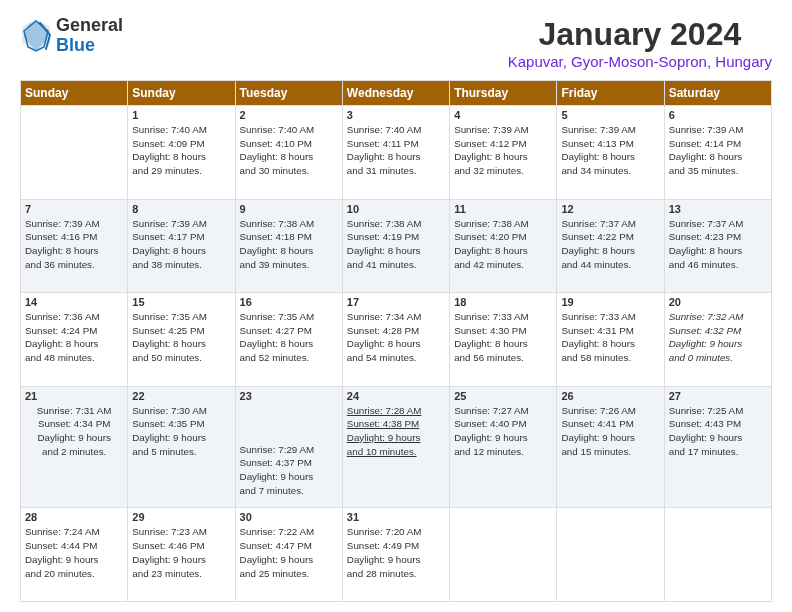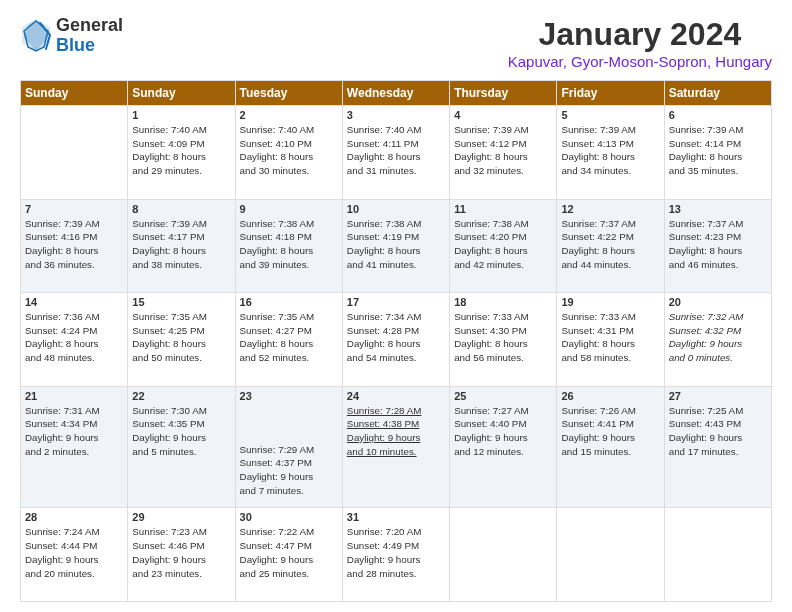--- a/index.html
+++ b/index.html
@@ -277,21 +277,21 @@
             <span class="day-number">20</span>
             <div class="day-info" style="white-space: pre-line; font-style: italic;">Sunrise: 7:32 AM
 Sunset: 4:32 PM
 Daylight: 9 hours
 and 0 minutes.</div>
           </td>
         </tr>
         <tr class="row-shaded">
           <td>
             <span class="day-number">21</span>
-            <div class="day-info" style="white-space: pre-line;">Sunrise: 7:31 AM
+            <div class="day-info" style="white-space: pre-line; text-align: center;">Sunrise: 7:31 AM
 Sunset: 4:34 PM
 Daylight: 9 hours
 and 2 minutes.</div>
           </td>
           <td>
             <span class="day-number">22</span>
             <div class="day-info" style="white-space: pre-line;">Sunrise: 7:30 AM
 Sunset: 4:35 PM
 Daylight: 9 hours
 and 5 minutes.</div>

